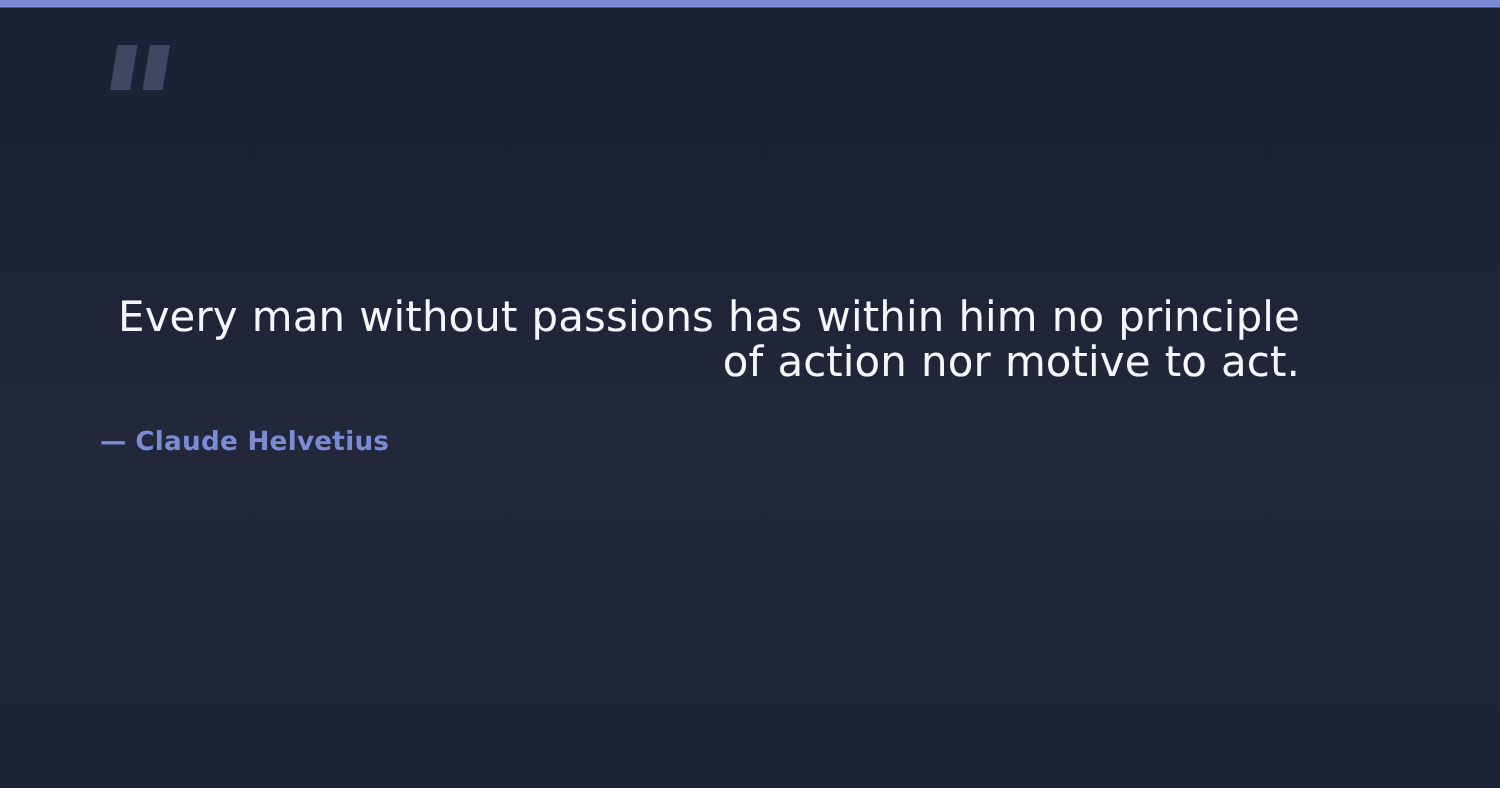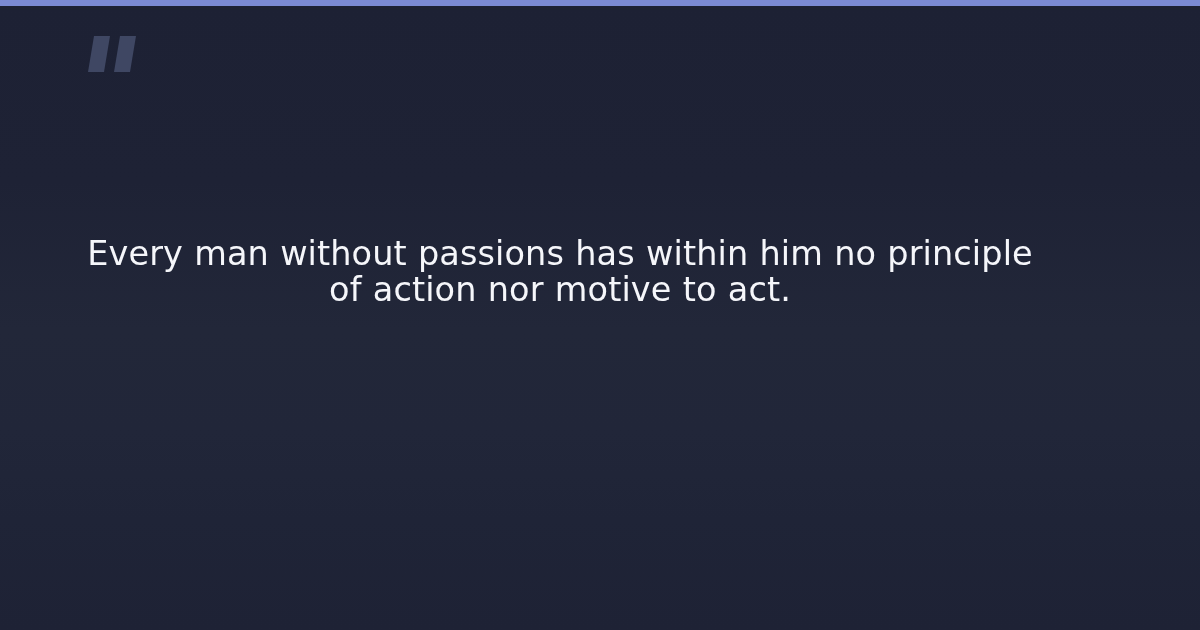--- a/index.html
+++ b/index.html
@@ -69,21 +69,21 @@
   }
 
   .quote-text {
     margin: 0;
     color: #f5f6fa;
     font-size: 33.5px;
     line-height: 36px;
     font-weight: 400;
     letter-spacing: 0.1px;
     word-spacing: 0.5px;
-    text-align: center;
+    text-align: right;
   }
 
   
   .attribution {
     position: absolute;
     left: 80px;
     top: 340px;
     color: #7b8ad4;
     font-size: 21px;
     line-height: 26px;
@@ -119,15 +119,18 @@
     <svg width="90" height="90" viewBox="0 0 90 90" aria-hidden="true">
       <path d="M14 26 L30 26 L24 62 L8 62 Z" fill="currentColor"></path>
       <path d="M40 26 L56 26 L50 62 L34 62 Z" fill="currentColor"></path>
     </svg>
   </div>
 
   <div class="quote-body">
     <p class="quote-text">Every man without passions has within him no principle of action nor motive to act.</p>
   </div>
 
+  <div class="attribution">
+    <span class="dash">—</span><span>Claude Helvetius</span>
+  </div>
 
 
 </div>
 
 </body></html>

